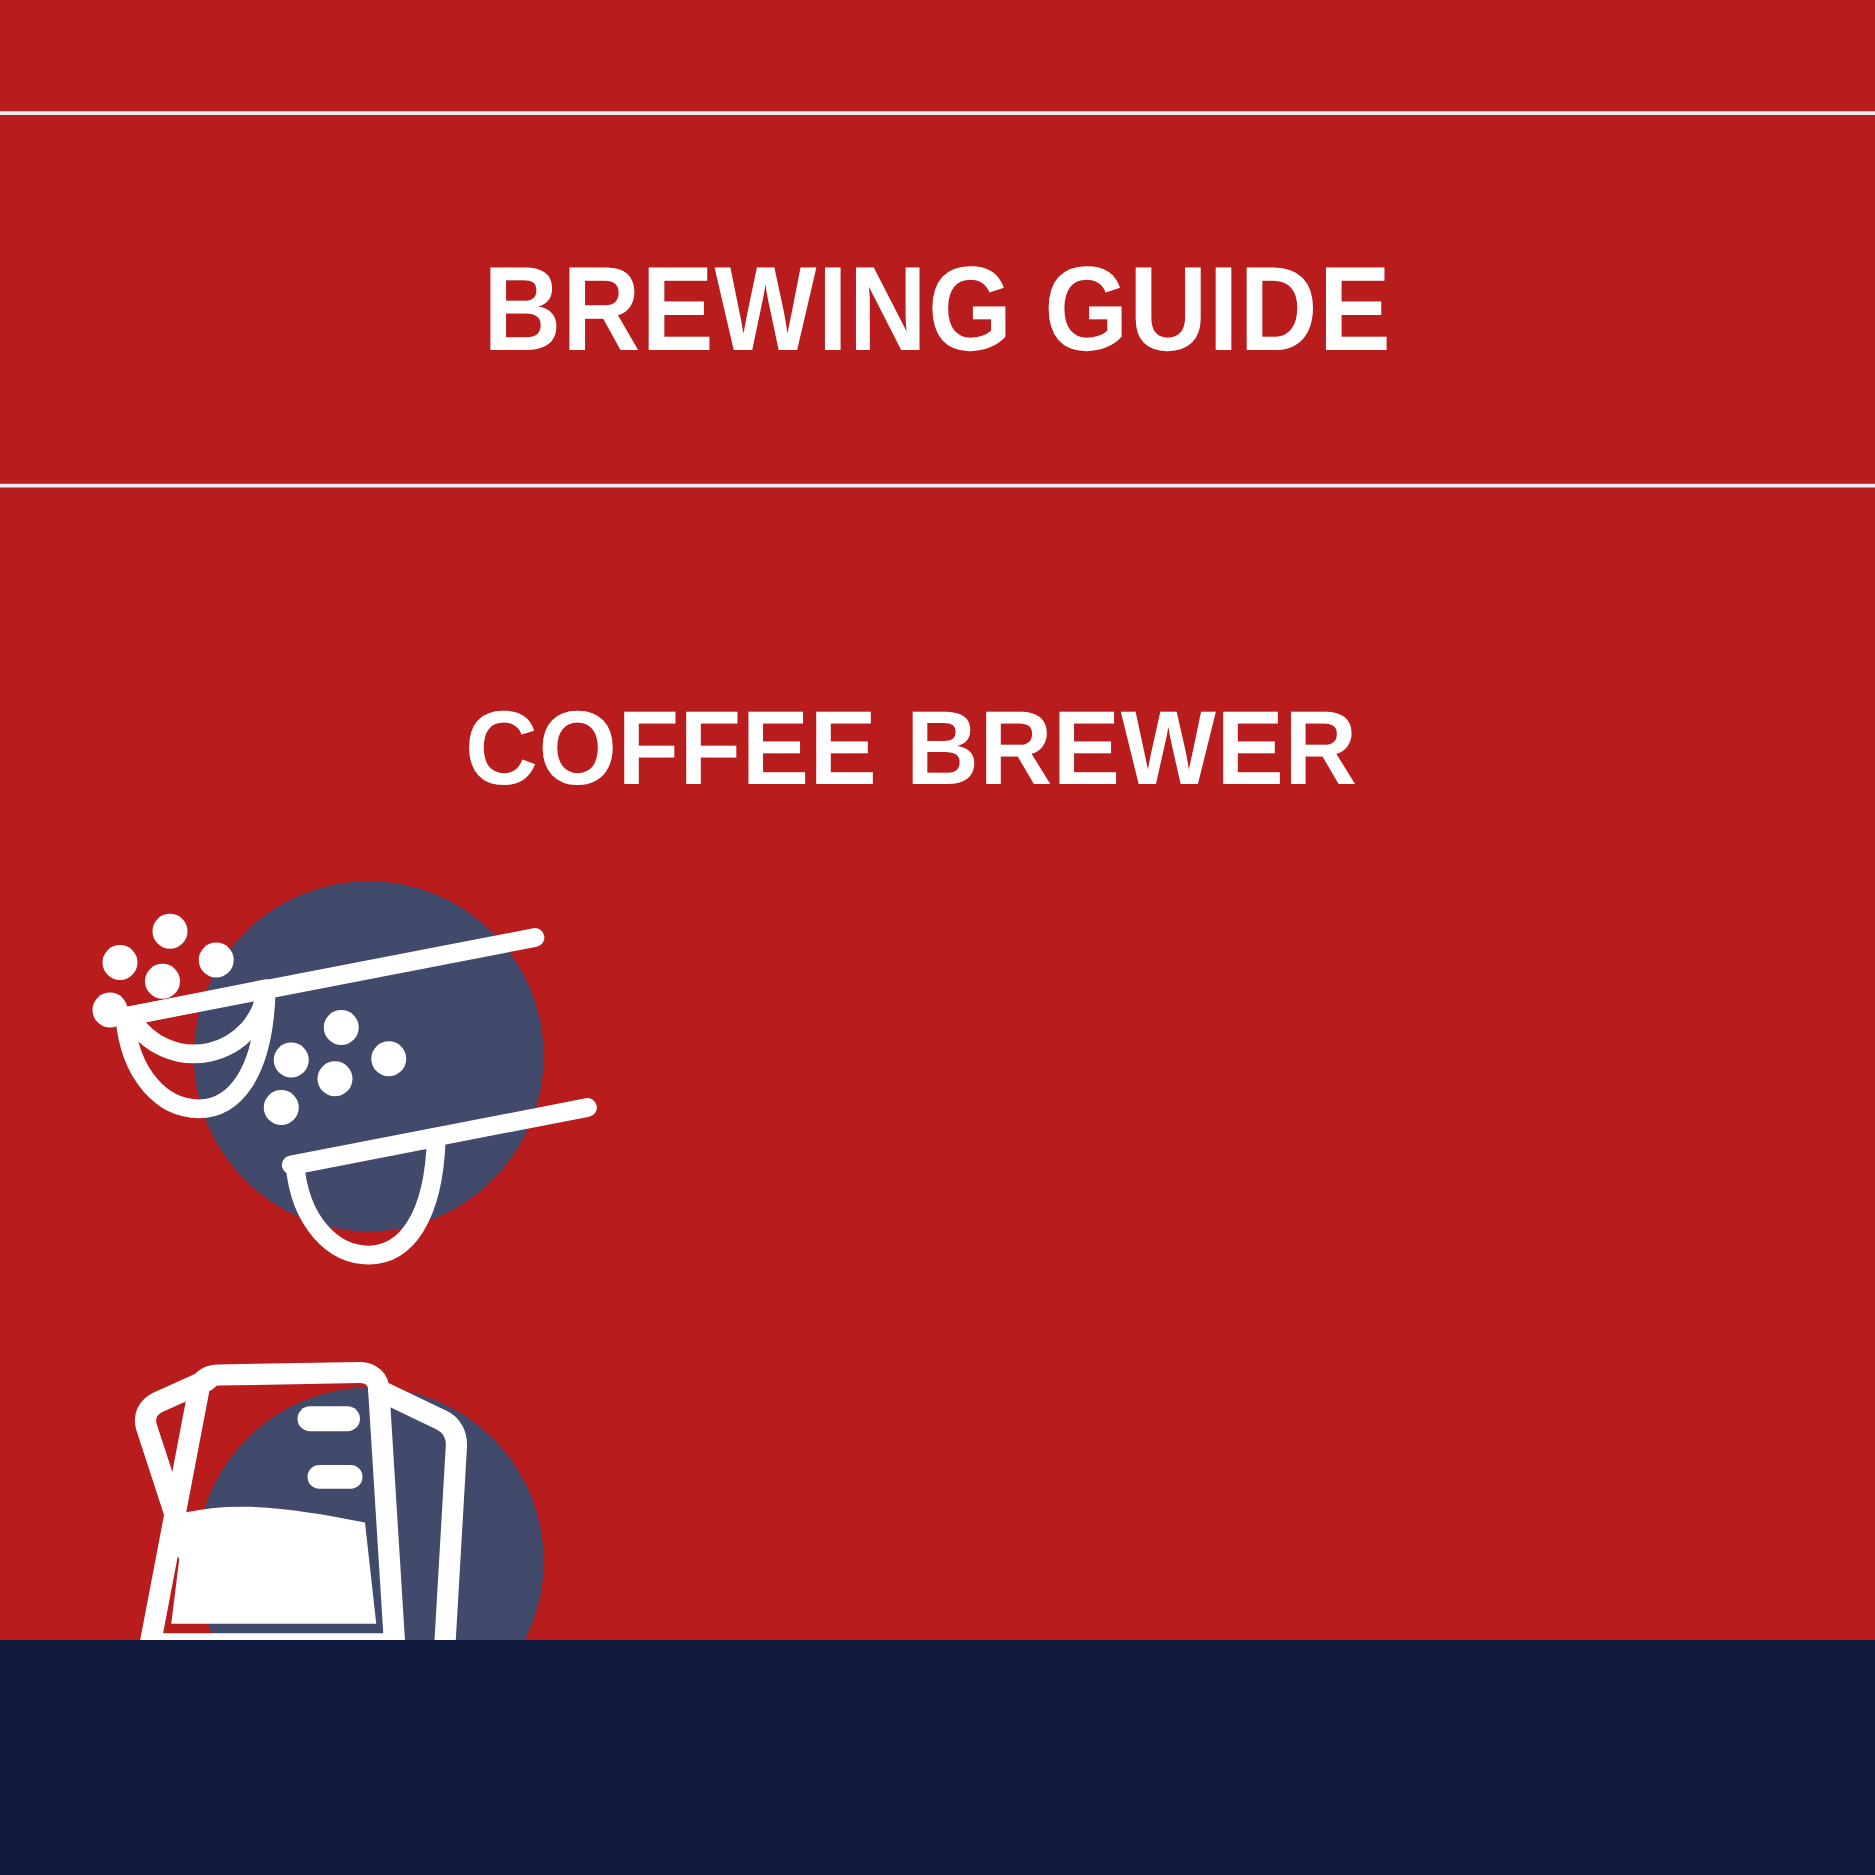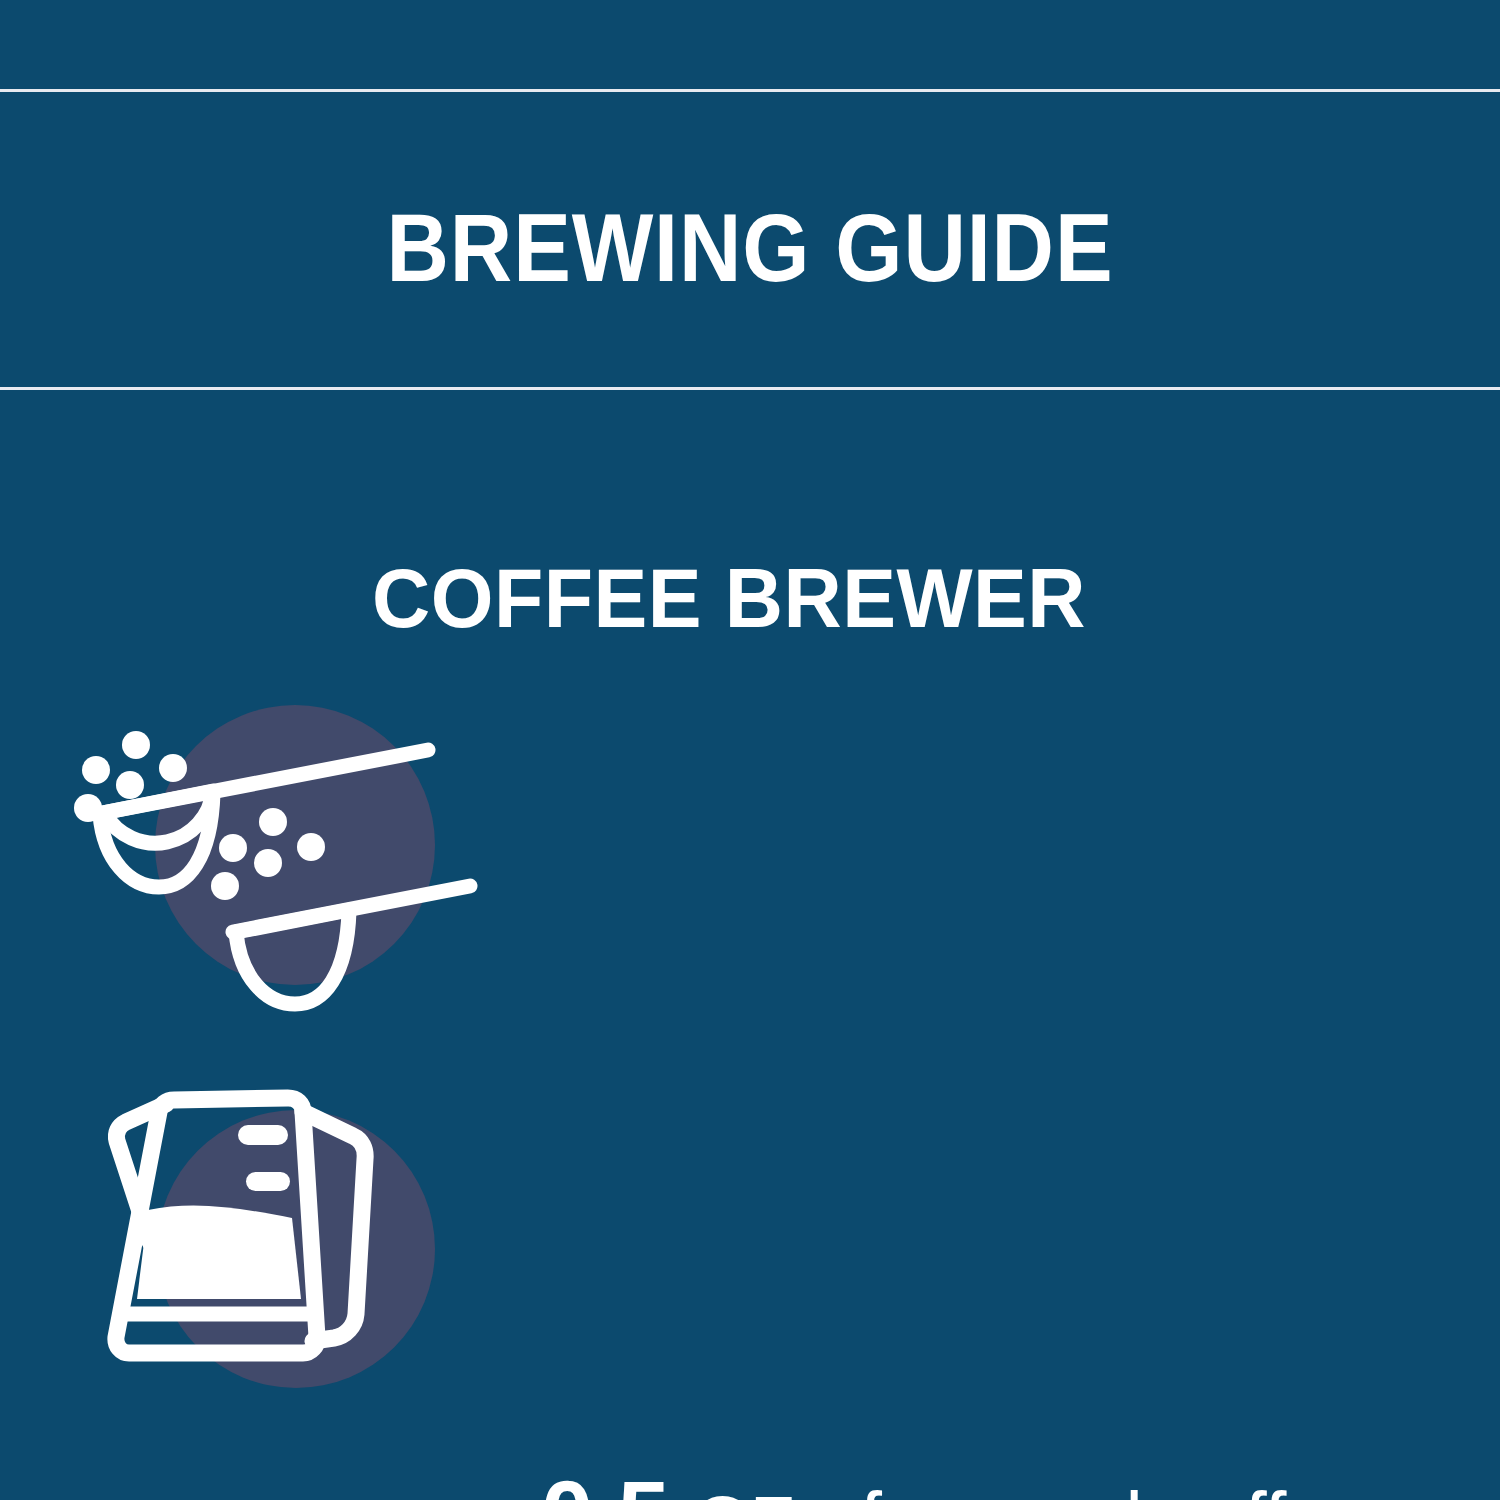--- a/index.html
+++ b/index.html
@@ -3,22 +3,22 @@
 <meta charset="utf-8">
 <style>
   html, body {
     margin: 0;
     padding: 0;
     background: #0f1a3c;
   }
   #page {
     position: relative;
     width: 1500px;
-    height: 1500px;
-    background: #0c4a6e;
+    height: 1312px;
+    background: #b91c1c;
     overflow: hidden;
     font-family: "Liberation Sans", sans-serif;
     color: #ffffff;
   }
 
   
   .rule {
     position: absolute;
     left: 0;
     width: 1500px;

